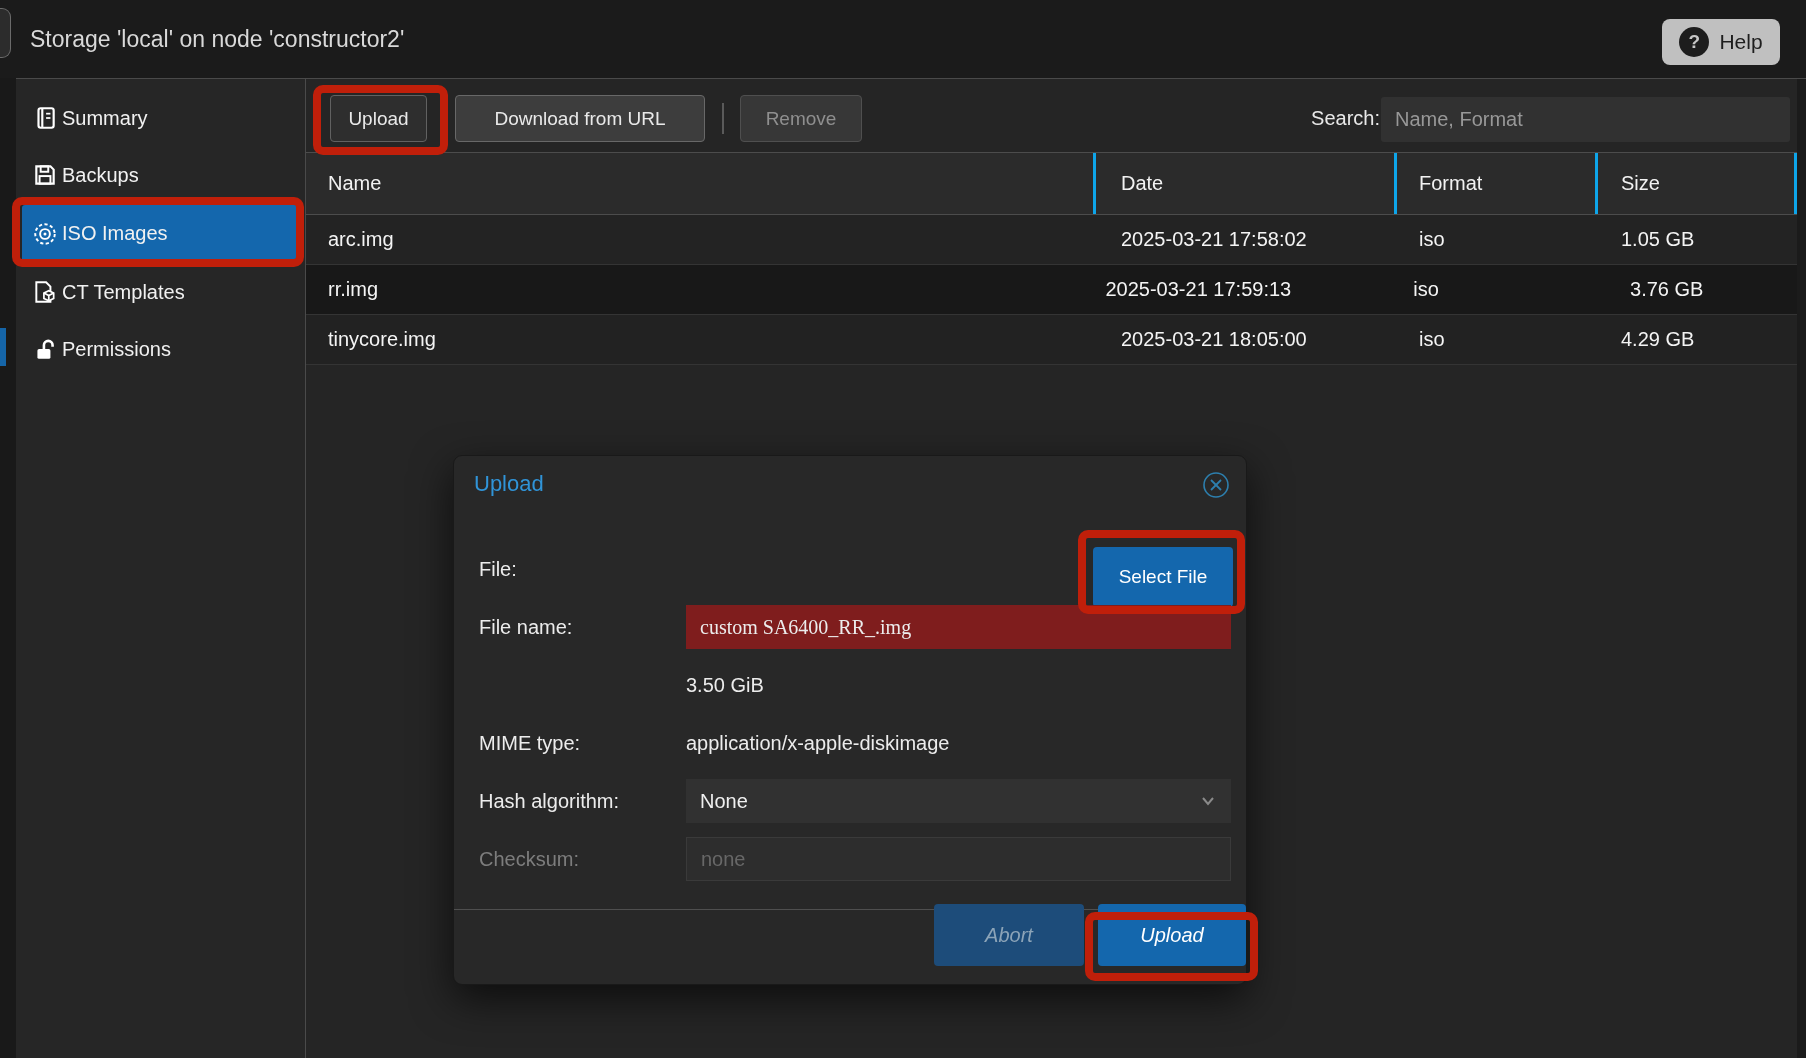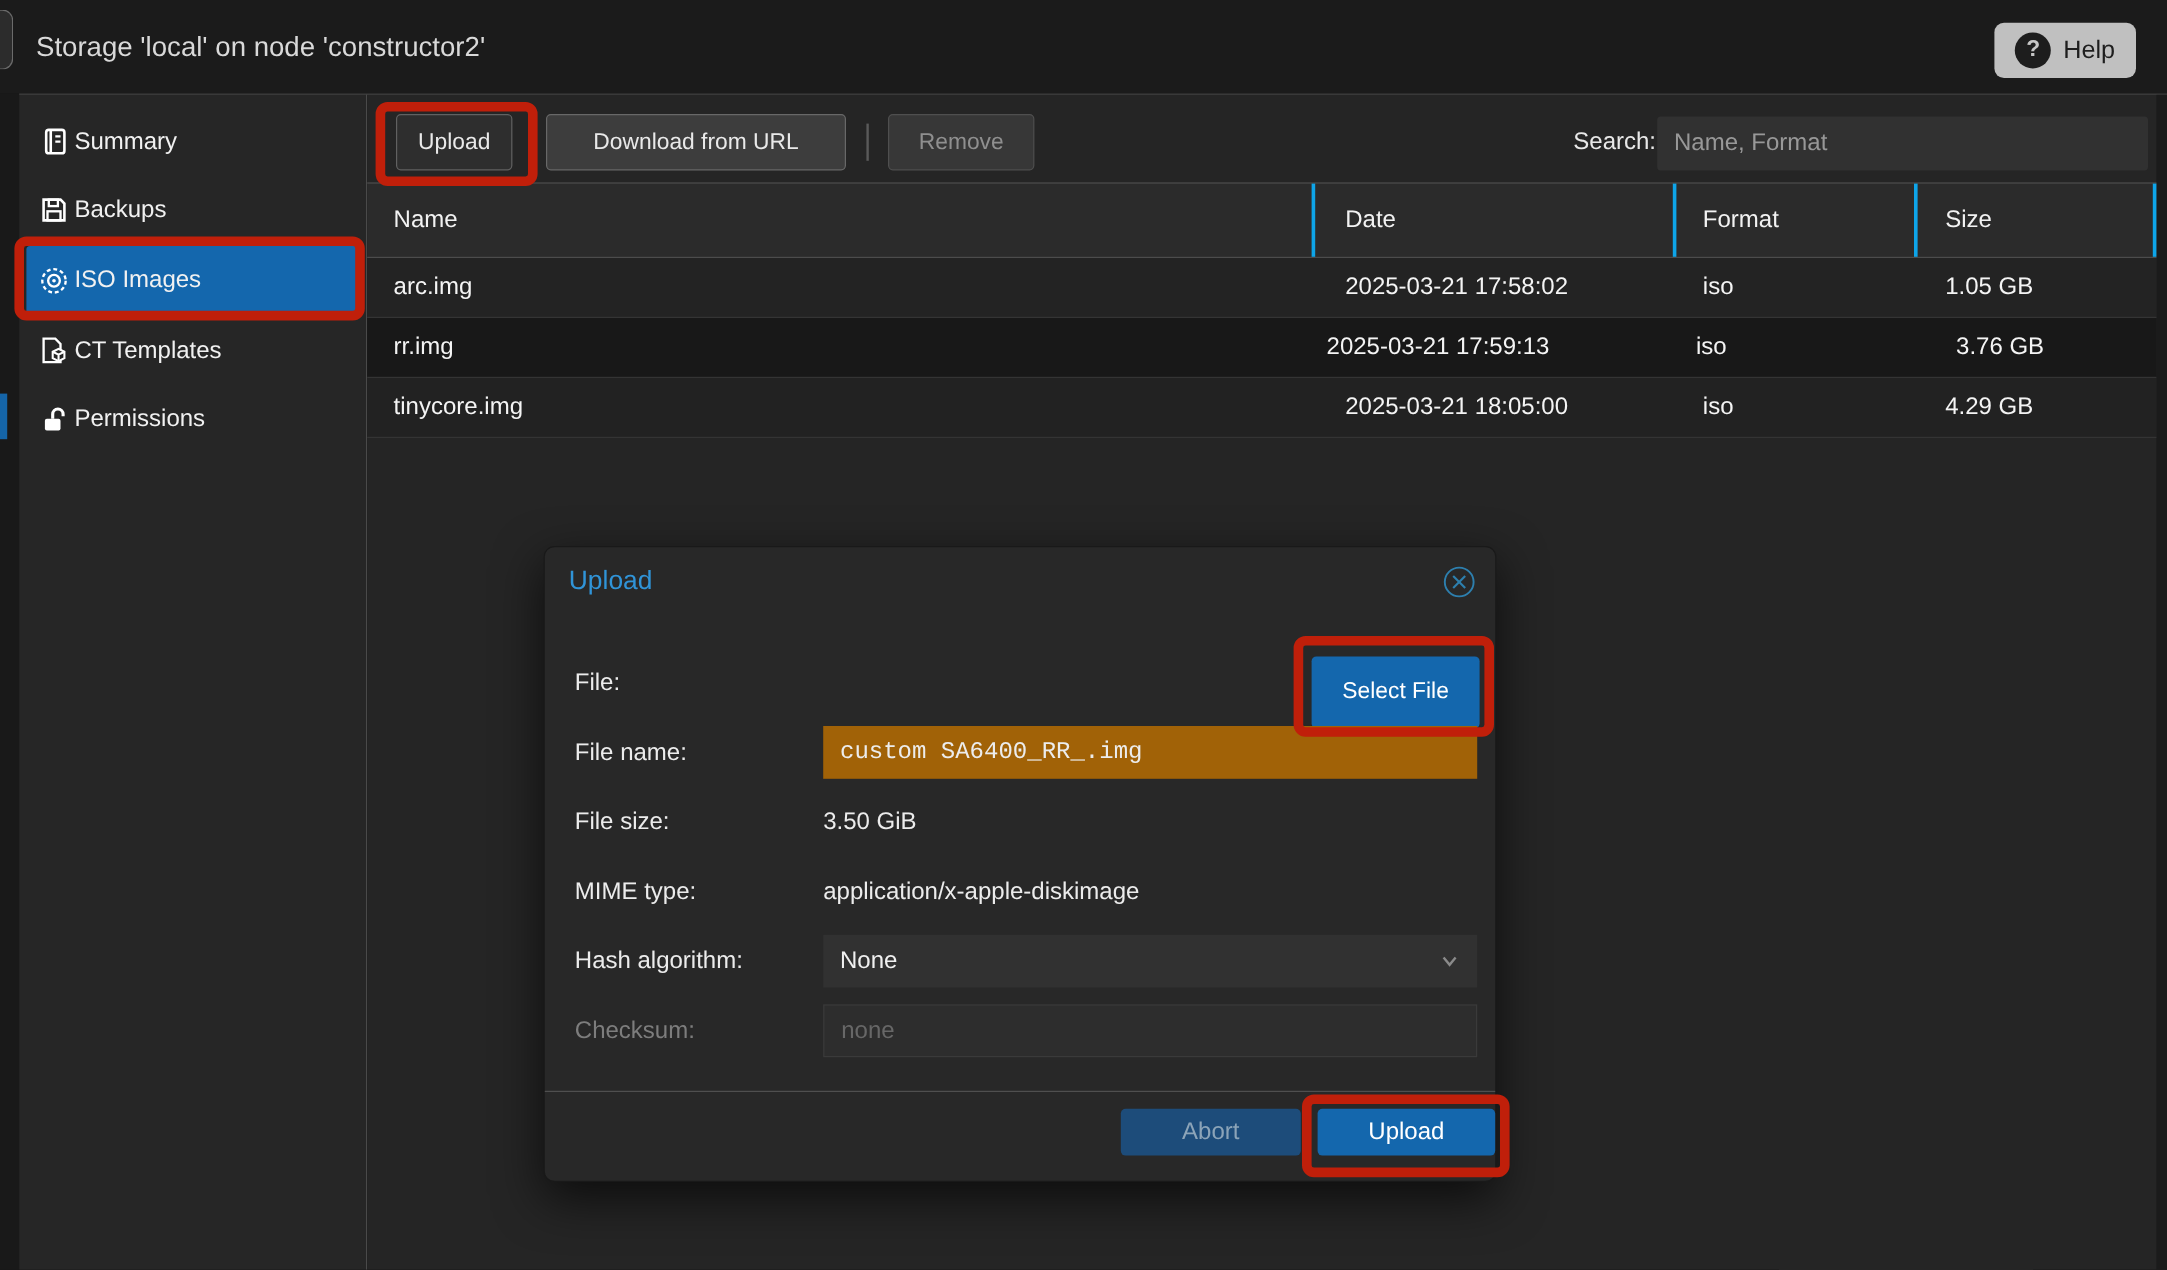--- a/index.html
+++ b/index.html
@@ -73,31 +73,31 @@
   .dlg-label { left:25px; width:205px; height:44px; line-height:44px; font-size:20px; color:#ececec; }
   .dlg-label.dim { color:#7d7d7d; }
   .dlg-value { left:232px; height:44px; line-height:44px; font-size:20px; color:#ececec; }
   .r1 { top:91px; } .r2 { top:149px; } .r3 { top:207px; } .r4 { top:265px; } .r5 { top:323px; } .r6 { top:381px; }
   .file-input { left:232px; width:390px; height:44px; background:#3b3b3b; border:1px solid #a8a8a8;
                 color:#9e9e9e; font-size:20px; padding:0 12px; font-family:"Liberation Sans", sans-serif;
                 white-space:nowrap; overflow:hidden; }
   .select-file-btn { left:639px; width:140px; height:60px; background:#1467ad; color:#ffffff;
                      border:none; border-radius:4px; font-size:19px; display:flex; align-items:center;
                      justify-content:center; cursor:pointer; }
-  .filename-input { left:232px; width:545px; height:44px; background:#a16207; border:none;
-                    color:#ececec; font-size:20px; padding:0 14px; font-family:Liberation Mono, monospace; }
+  .filename-input { left:232px; width:545px; height:44px; background:#7f1d1d; border:none;
+                    color:#ececec; font-size:20px; padding:0 14px; font-family:Liberation Serif, serif; }
   .hash-select { left:232px; width:545px; height:44px; background:#313131; color:#f0f0f0;
                  font-size:20px; display:flex; align-items:center; padding-left:14px; cursor:pointer; }
   .hash-select svg { position:absolute; right:14px; top:14px; }
   .checksum-input { left:232px; width:545px; height:44px; background:#2d2d2d; border:1px solid #3a3a3a;
                     color:#bbbbbb; font-size:20px; padding:0 14px; font-family:"Liberation Sans", sans-serif; }
   .checksum-input::placeholder { color:#676767; }
   .dlg-footer-sep { left:0; top:453px; width:792px; height:1px; background:#4f4f4f; }
-  .dlg-btn { top:468px; height:39px; border-radius:4px; display:flex; align-items:center;
-             justify-content:center; font-size:20px; cursor:pointer; }
+  .dlg-btn { top:448px; height:62px; border-radius:4px; display:flex; align-items:center;
+             justify-content:center; font-size:20px; cursor:pointer;font-style:italic; }
   .btn-abort { left:480px; width:150px; background:#1d4c7a; color:#8ca4b8; }
   .btn-upload-dlg { left:644px; width:148px; background:#1467ad; color:#ffffff; }
 
   
   .annotation { position:absolute; border:8px solid #c01f0a; border-radius:10px;
                 z-index:20; pointer-events:none; }
   .ann-iso        { left:12px;   top:197px; width:292px; height:70px; }
   .ann-upload-tb  { left:313px;  top:85px;  width:135px; height:70px; }
   .ann-selectfile { left:1078px; top:530px; width:167px; height:84px; }
   .ann-upload-dlg { left:1085px; top:912px; width:173px; height:69px; }
@@ -205,21 +205,20 @@
     <line x1="9" y1="9" x2="19" y2="19" stroke="#2d7fae" stroke-width="1.8"></line>
     <line x1="19" y1="9" x2="9" y2="19" stroke="#2d7fae" stroke-width="1.8"></line>
   </svg>
 
   <div class="abs dlg-label r1">File:</div>
   <div class="abs select-file-btn r1">Select File</div>
 
   <div class="abs dlg-label r2">File name:</div>
   <input class="abs filename-input r2" value="custom SA6400_RR_.img" style="">
 
-  <div class="abs dlg-label r3">File size:</div>
   <div class="abs dlg-value r3">3.50 GiB</div>
 
   <div class="abs dlg-label r4">MIME type:</div>
   <div class="abs dlg-value r4">application/x-apple-diskimage</div>
 
   <div class="abs dlg-label r5">Hash algorithm:</div>
   <div class="abs hash-select r5">
     <span>None</span>
     <svg width="18" height="16" viewBox="0 0 18 16">
       <polyline points="4,5 9,11 14,5" fill="none" stroke="#8a8a8a" stroke-width="2"></polyline>

